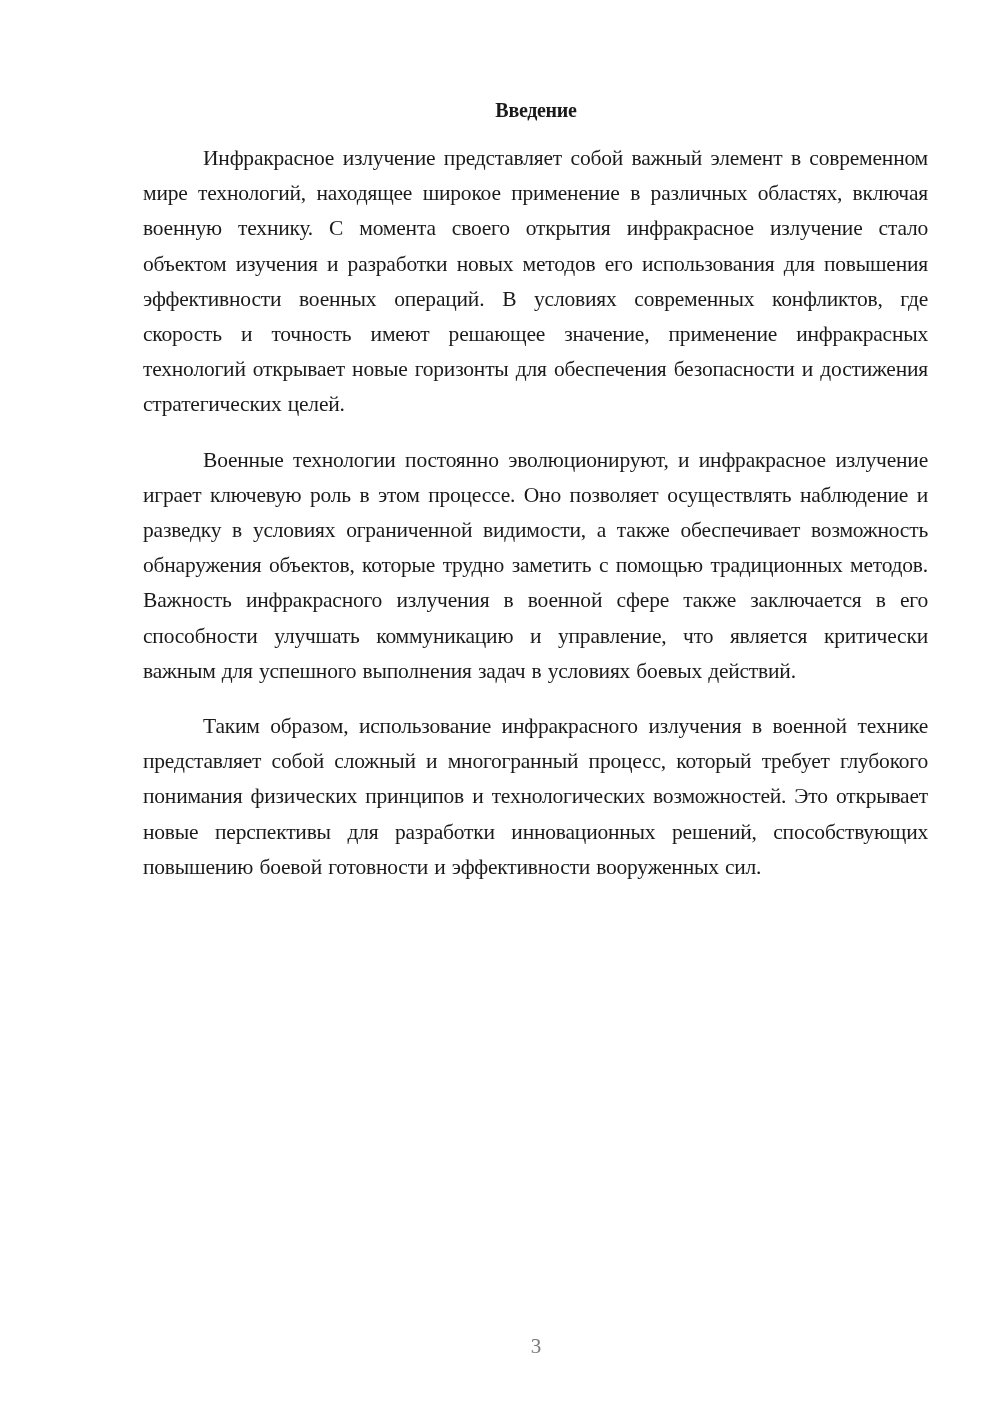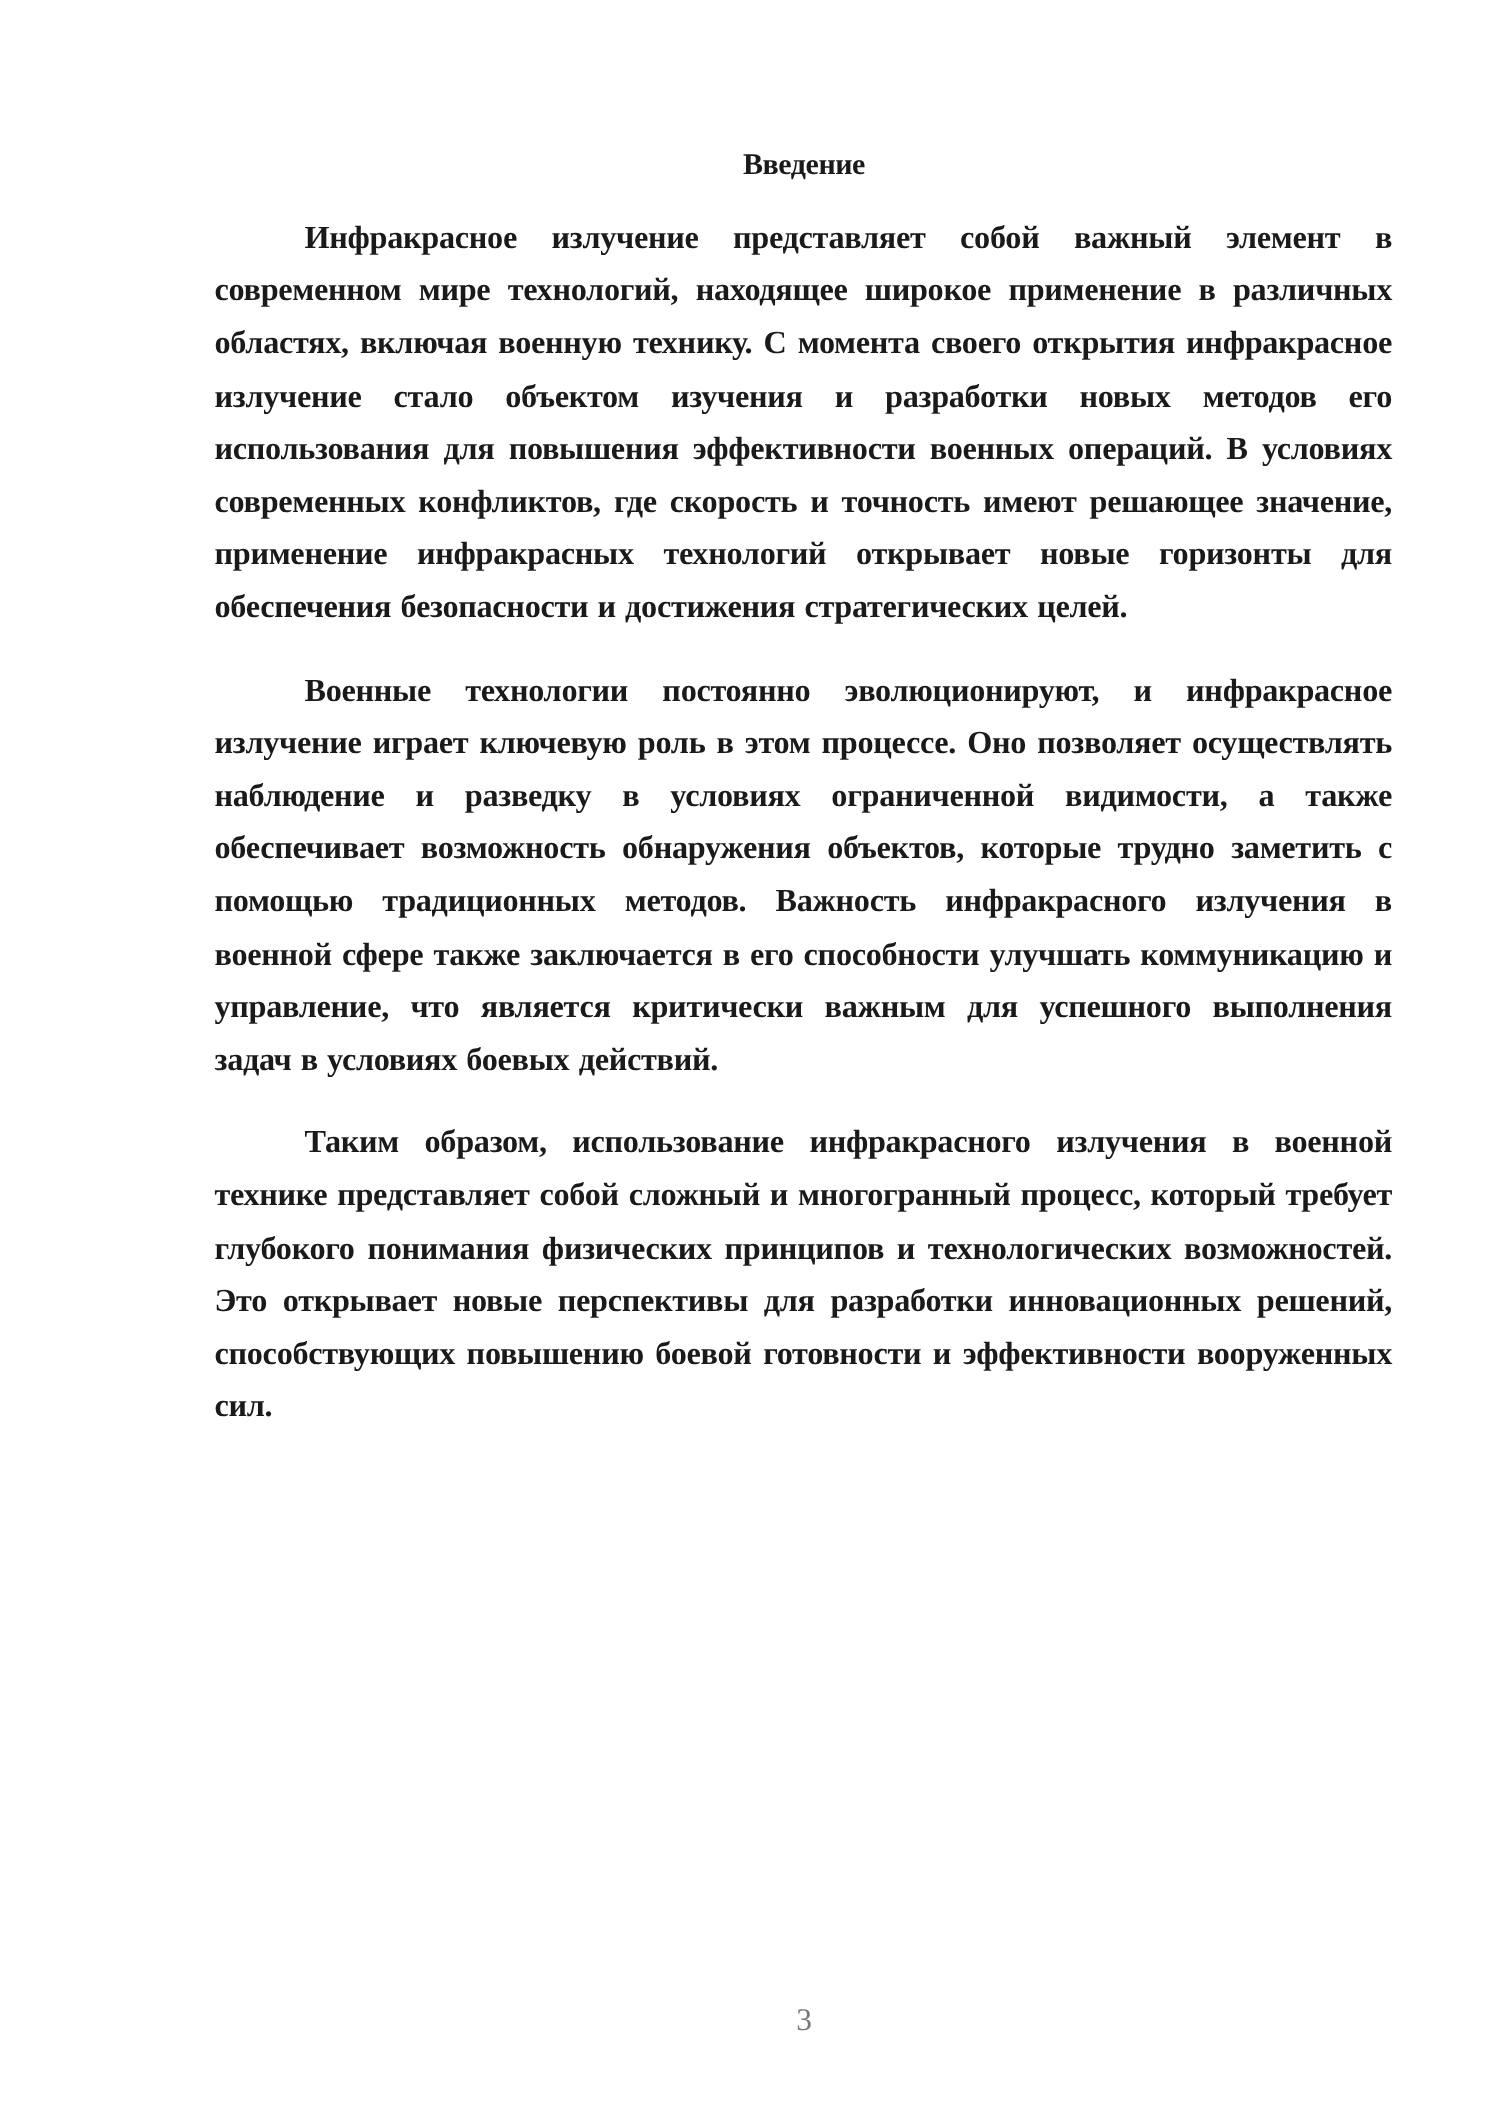--- a/index.html
+++ b/index.html
@@ -9,21 +9,21 @@
       background: #ffffff;
       font-family: "Liberation Serif", "DejaVu Serif", serif;
       color: #1a1a1a;
     }
     .title {
       position: absolute; left: 0; width: 1072px; top: 96px;
       text-align: center; font-weight: bold; font-size: 20px; line-height: 28px;
       letter-spacing: -0.3px;
     }
     .body-text {
-      position: absolute; left: 143px; width: 785px; top: 141px; font-weight: bold;
+      position: absolute; left: 143px; width: 785px; top: 141px;
     }
     .para {
       margin: 0 0 20px 0;
       font-size: 21.5px; line-height: 35.2px;
       text-align: justify; text-indent: 60px;
       letter-spacing: -0.2px;
       word-spacing: 1px;
     }
     .page-number {
       position: absolute; left: 0; width: 1072px; top: 1334px;

